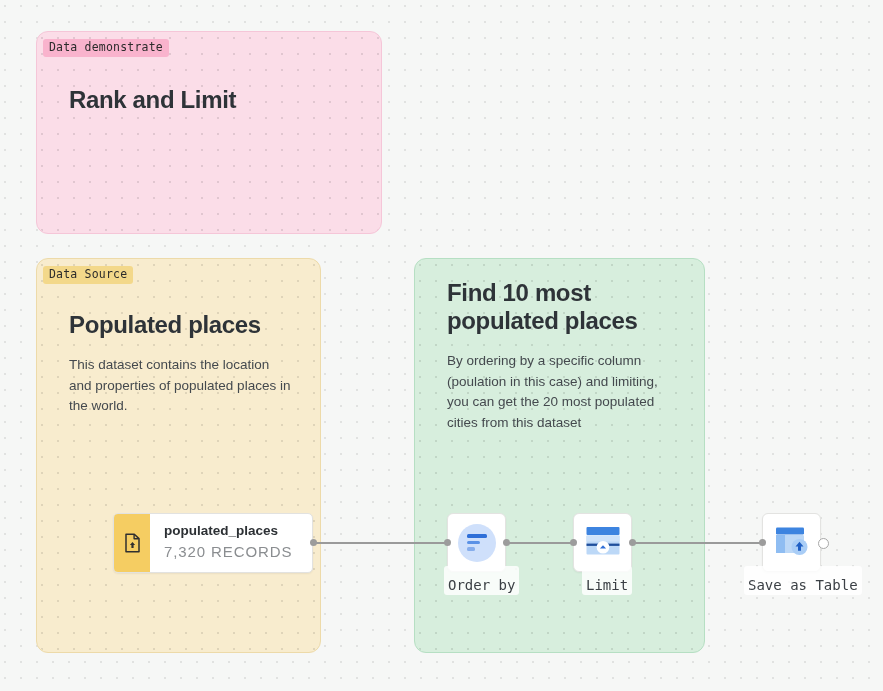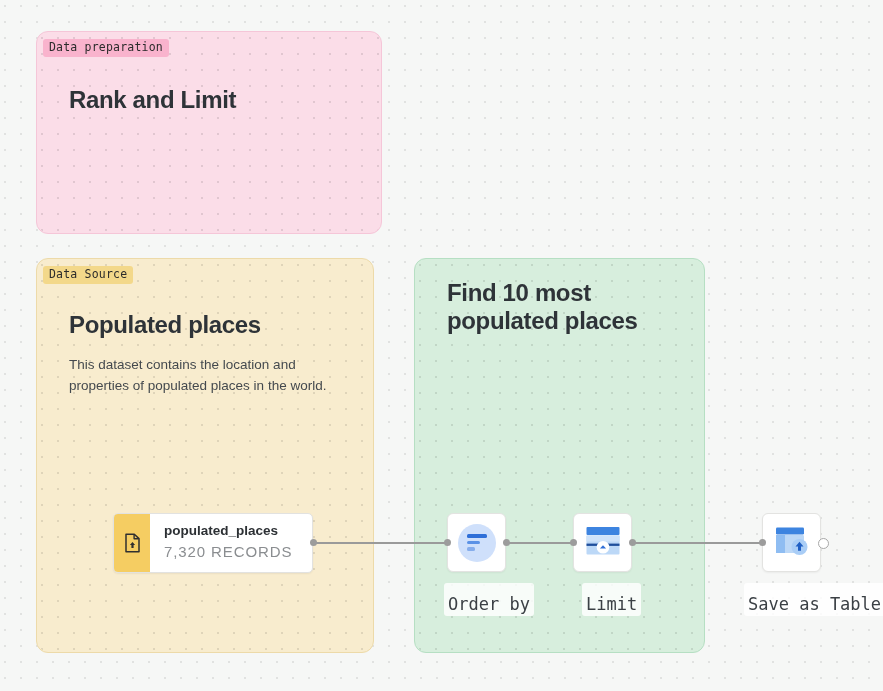--- a/index.html
+++ b/index.html
@@ -45,21 +45,21 @@
   }
 
   #group-prep {
     left: 36px;  top: 31px;
     width: 346px; height: 203px;
     background-color: #fbdde8;
     border: 1px solid #f5c6d8;
   }
   #group-source {
     left: 36px;  top: 258px;
-    width: 338px; height: 395px;
+    width: 285px; height: 395px;
     background-color: #f8ecce;
     border: 1px solid #eddaa9;
   }
   #group-transform {
     left: 414px; top: 258px;
     width: 291px; height: 395px;
     background-color: #d7eedd;
     border: 1px solid #b6dfc3;
   }
 
@@ -160,23 +160,23 @@
     align-items: center;
     justify-content: center;
     box-shadow: 0 1px 2px rgba(0,0,0,0.05);
   }
   #node-orderby  { left: 447px; top: 513px; }
   #node-limit    { left: 573px; top: 513px; }
   #node-save     { left: 762px; top: 513px; }
 
   .node-caption {
     position: absolute;
-    top: 583px;
+    top: 566px;
     font-family: "DejaVu Sans Mono", "Liberation Mono", monospace;
-    font-size: 17px;
+    font-size: 14px;
     color: #3b4045;
     background: rgba(255,255,255,0.82);
     padding: 11px 4px 2px 4px;
     border-radius: 3px;
     white-space: nowrap;
   }
   #caption-orderby { left: 444px; }
   #caption-limit   { left: 582px; }
   #caption-save    { left: 744px; }
 
@@ -235,39 +235,40 @@
   .bar-2 { width: 13px; background: #5a91e6; margin-right: 7px; }
   .bar-3 { width: 8px;  background: #86adec; margin-right: 12px; }
 </style>
 </head>
 <body>
 
 <div id="canvas">
 
   <div class="group" id="group-prep">
     <div class="group-inner"></div>
-    <div class="group-tag" id="tag-prep">Data preparation</div>
+    <div class="group-tag" id="tag-prep">Data demonstrate</div>
     <div class="group-body" id="body-prep">
       <h1 class="group-title">Rank and Limit</h1>
     </div>
   </div>
 
   <div class="group" id="group-source">
     <div class="group-inner"></div>
     <div class="group-tag" id="tag-source">Data Source</div>
     <div class="group-body" id="body-source">
       <h1 class="group-title">Populated places</h1>
       <p class="group-desc">This dataset contains the location and properties of populated places in the world.</p>
     </div>
   </div>
 
   <div class="group" id="group-transform">
     <div class="group-inner"></div>
     <div class="group-body" id="body-transform">
       <h1 class="group-title">Find 10 most populated places</h1>
+      <p class="group-desc">By ordering by a specific column (poulation in this case) and limiting, you can get the 20 most populated cities from this dataset</p>
     </div>
   </div>
 
   <div class="edge" id="edge-1"></div>
   <div class="edge" id="edge-2"></div>
   <div class="edge" id="edge-3"></div>
 
   <div class="node" id="node-source">
     <div class="node-accent">
       <span>

